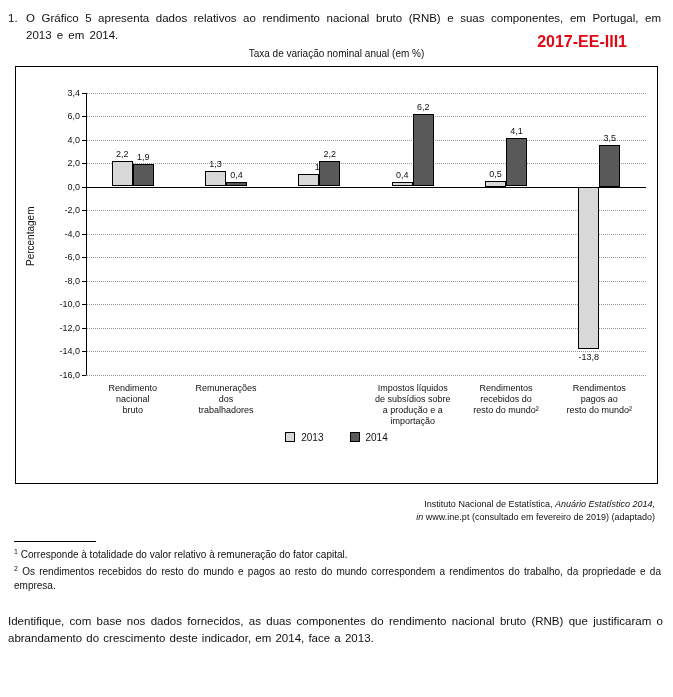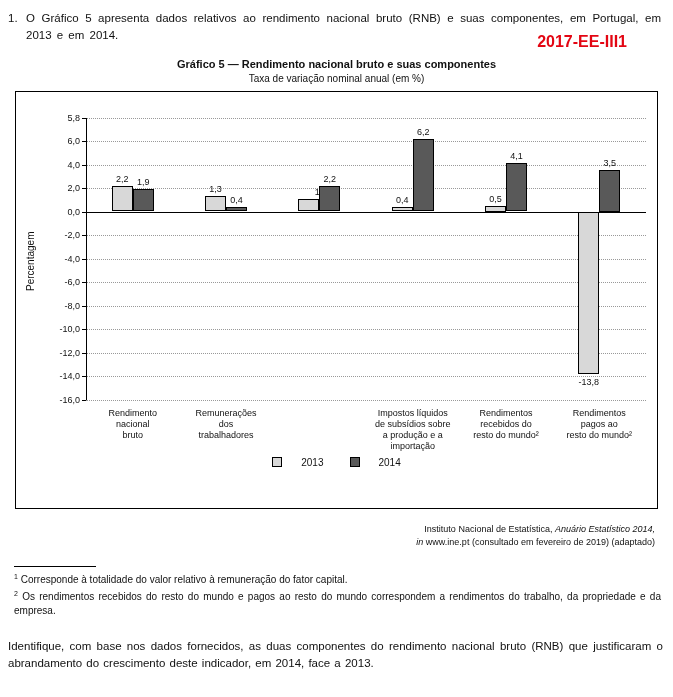--- a/index.html
+++ b/index.html
@@ -25,21 +25,21 @@
   .chart-frame { position:relative; width:643px; height:418px; margin:7px 0 0 15px; border:1px solid #000; background:#fff; }
   .gridline { position:absolute; height:0; }
   .tickmark { position:absolute; height:0; border-top:1px solid #000; }
   .yaxis    { position:absolute; width:0; border-left:1px solid #000; }
   .ytick    { position:absolute; font-size:9px; text-align:right; }
   .ylabel-rot { position:absolute; font-size:10px; transform:rotate(-90deg); transform-origin:left top; white-space:nowrap; }
   .bar      { position:absolute; border:1px solid #000; }
   .bar-label{ position:absolute; font-size:9px; text-align:center; }
   .cat-label{ position:absolute; font-size:9px; line-height:1.25; text-align:center; white-space:pre-line; }
   .legend   { position:absolute; left:0; width:100%; display:flex; justify-content:center; gap:26px; }
-  .legend-item { display:flex; align-items:center; gap:19px; font-size:10px; }
+  .legend-item { display:flex; align-items:center; gap:6px; font-size:10px; }
   .legend-swatch { width:10px; height:10px; border:1px solid #000; display:inline-block; }
 
   
   .source { margin:14px 18px 0 0; text-align:right; font-size:9px; line-height:1.5; }
   .fn-rule { width:82px; border-top:1px solid #000; margin:16px 0 5px 14px; }
   .footnotes { margin:0 12px 0 14px; font-size:10px; line-height:1.4; }
   .footnotes p { margin:0 0 2px 0; text-align:justify; }
   .footnotes sup { font-size:7px; }
   .task { margin:20px 10px 0 8px; font-size:11.5px; line-height:1.5; text-align:justify; word-spacing:1px; }
 </style>
@@ -47,27 +47,26 @@
 <body>
 
 <div class="page">
 
   <div class="qhead">
     <span class="qnum">1.</span>
     <p class="qtext">O Gráfico 5 apresenta dados relativos ao rendimento nacional bruto (RNB) e suas componentes, em Portugal, em 2013 e em 2014.</p>
   </div>
   <span class="exam-code" style="color: rgb(227, 6, 19);">2017-EE-III1</span>
 
-  <div class="chart-title">Gráfico 5 — Rendimento nacional bruto e suas componentes</div>
   <div class="chart-subtitle">Taxa de variação nominal anual (em %)</div>
 
   <div class="chart-frame" id="chart-frame">
       <div class="gridline" style="left: 70px; top: 26px; width: 560px; border-top: 1px dotted rgb(153, 153, 153);"></div>
       <div class="tickmark" style="left: 66px; top: 26px; width: 4px;"></div>
-      <div class="ytick" style="left: 20px; top: 21px; width: 44px;">5,8</div>
+      <div class="ytick" style="left: 20px; top: 21px; width: 44px;">3,4</div>
       <div class="gridline" style="left: 70px; top: 49.5px; width: 560px; border-top: 1px dotted rgb(153, 153, 153);"></div>
       <div class="tickmark" style="left: 66px; top: 49.5px; width: 4px;"></div>
       <div class="ytick" style="left: 20px; top: 44.5px; width: 44px;">6,0</div>
       <div class="gridline" style="left: 70px; top: 73px; width: 560px; border-top: 1px dotted rgb(153, 153, 153);"></div>
       <div class="tickmark" style="left: 66px; top: 73px; width: 4px;"></div>
       <div class="ytick" style="left: 20px; top: 68px; width: 44px;">4,0</div>
       <div class="gridline" style="left: 70px; top: 96.5px; width: 560px; border-top: 1px dotted rgb(153, 153, 153);"></div>
       <div class="tickmark" style="left: 66px; top: 96.5px; width: 4px;"></div>
       <div class="ytick" style="left: 20px; top: 91.5px; width: 44px;">2,0</div>
       <div class="gridline" style="left: 70px; top: 120px; width: 560px; border-top: 1px solid rgb(0, 0, 0);"></div>

